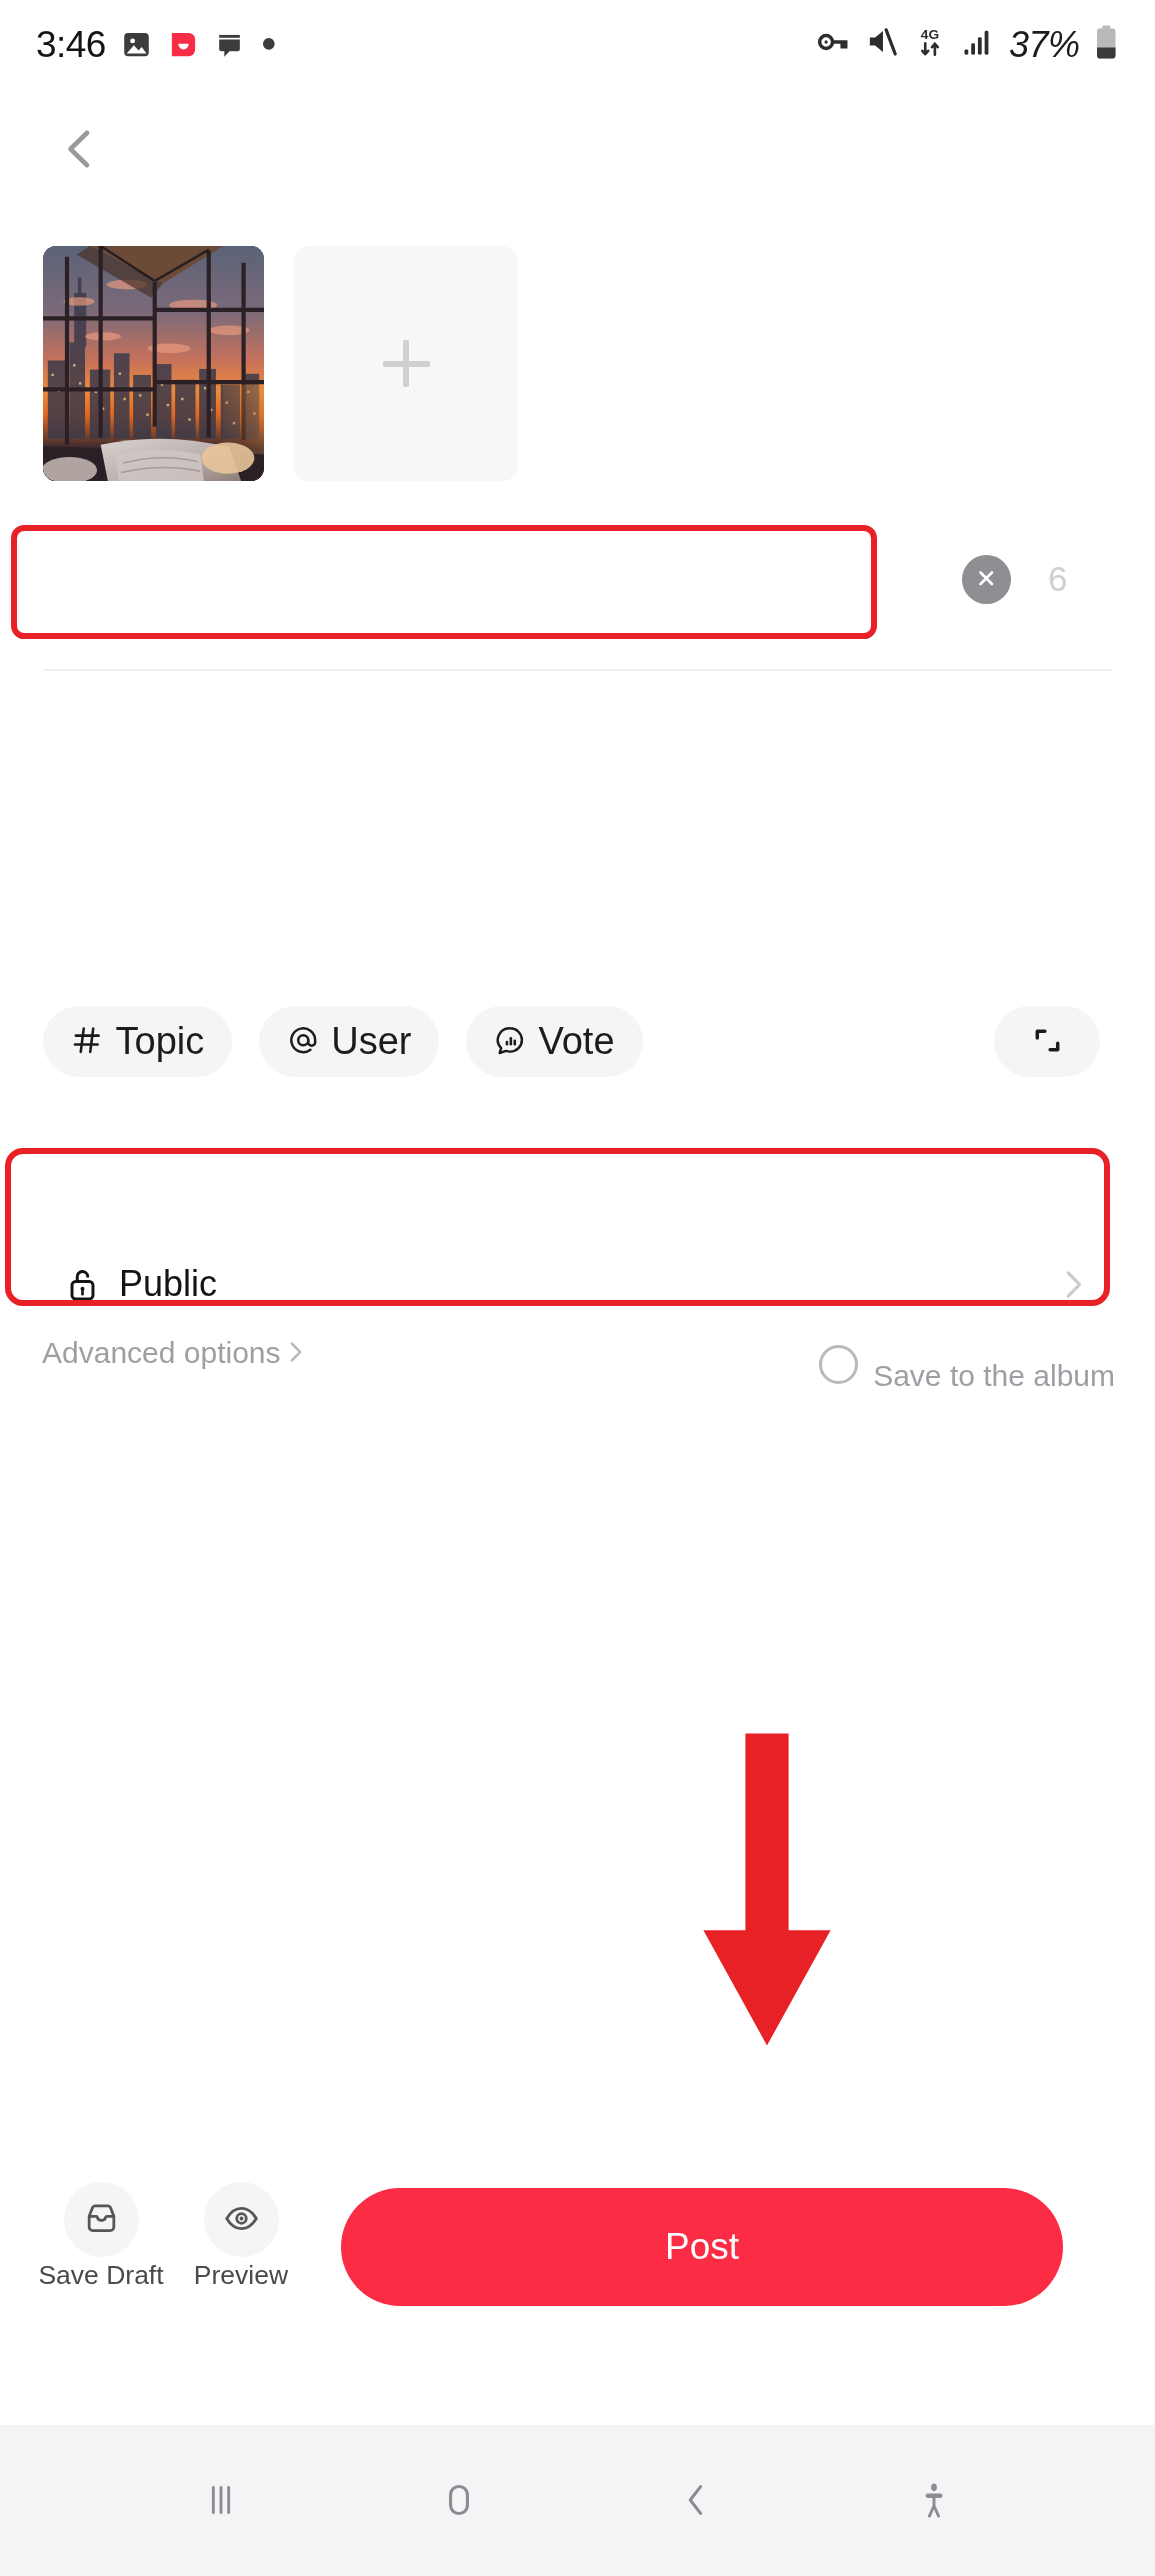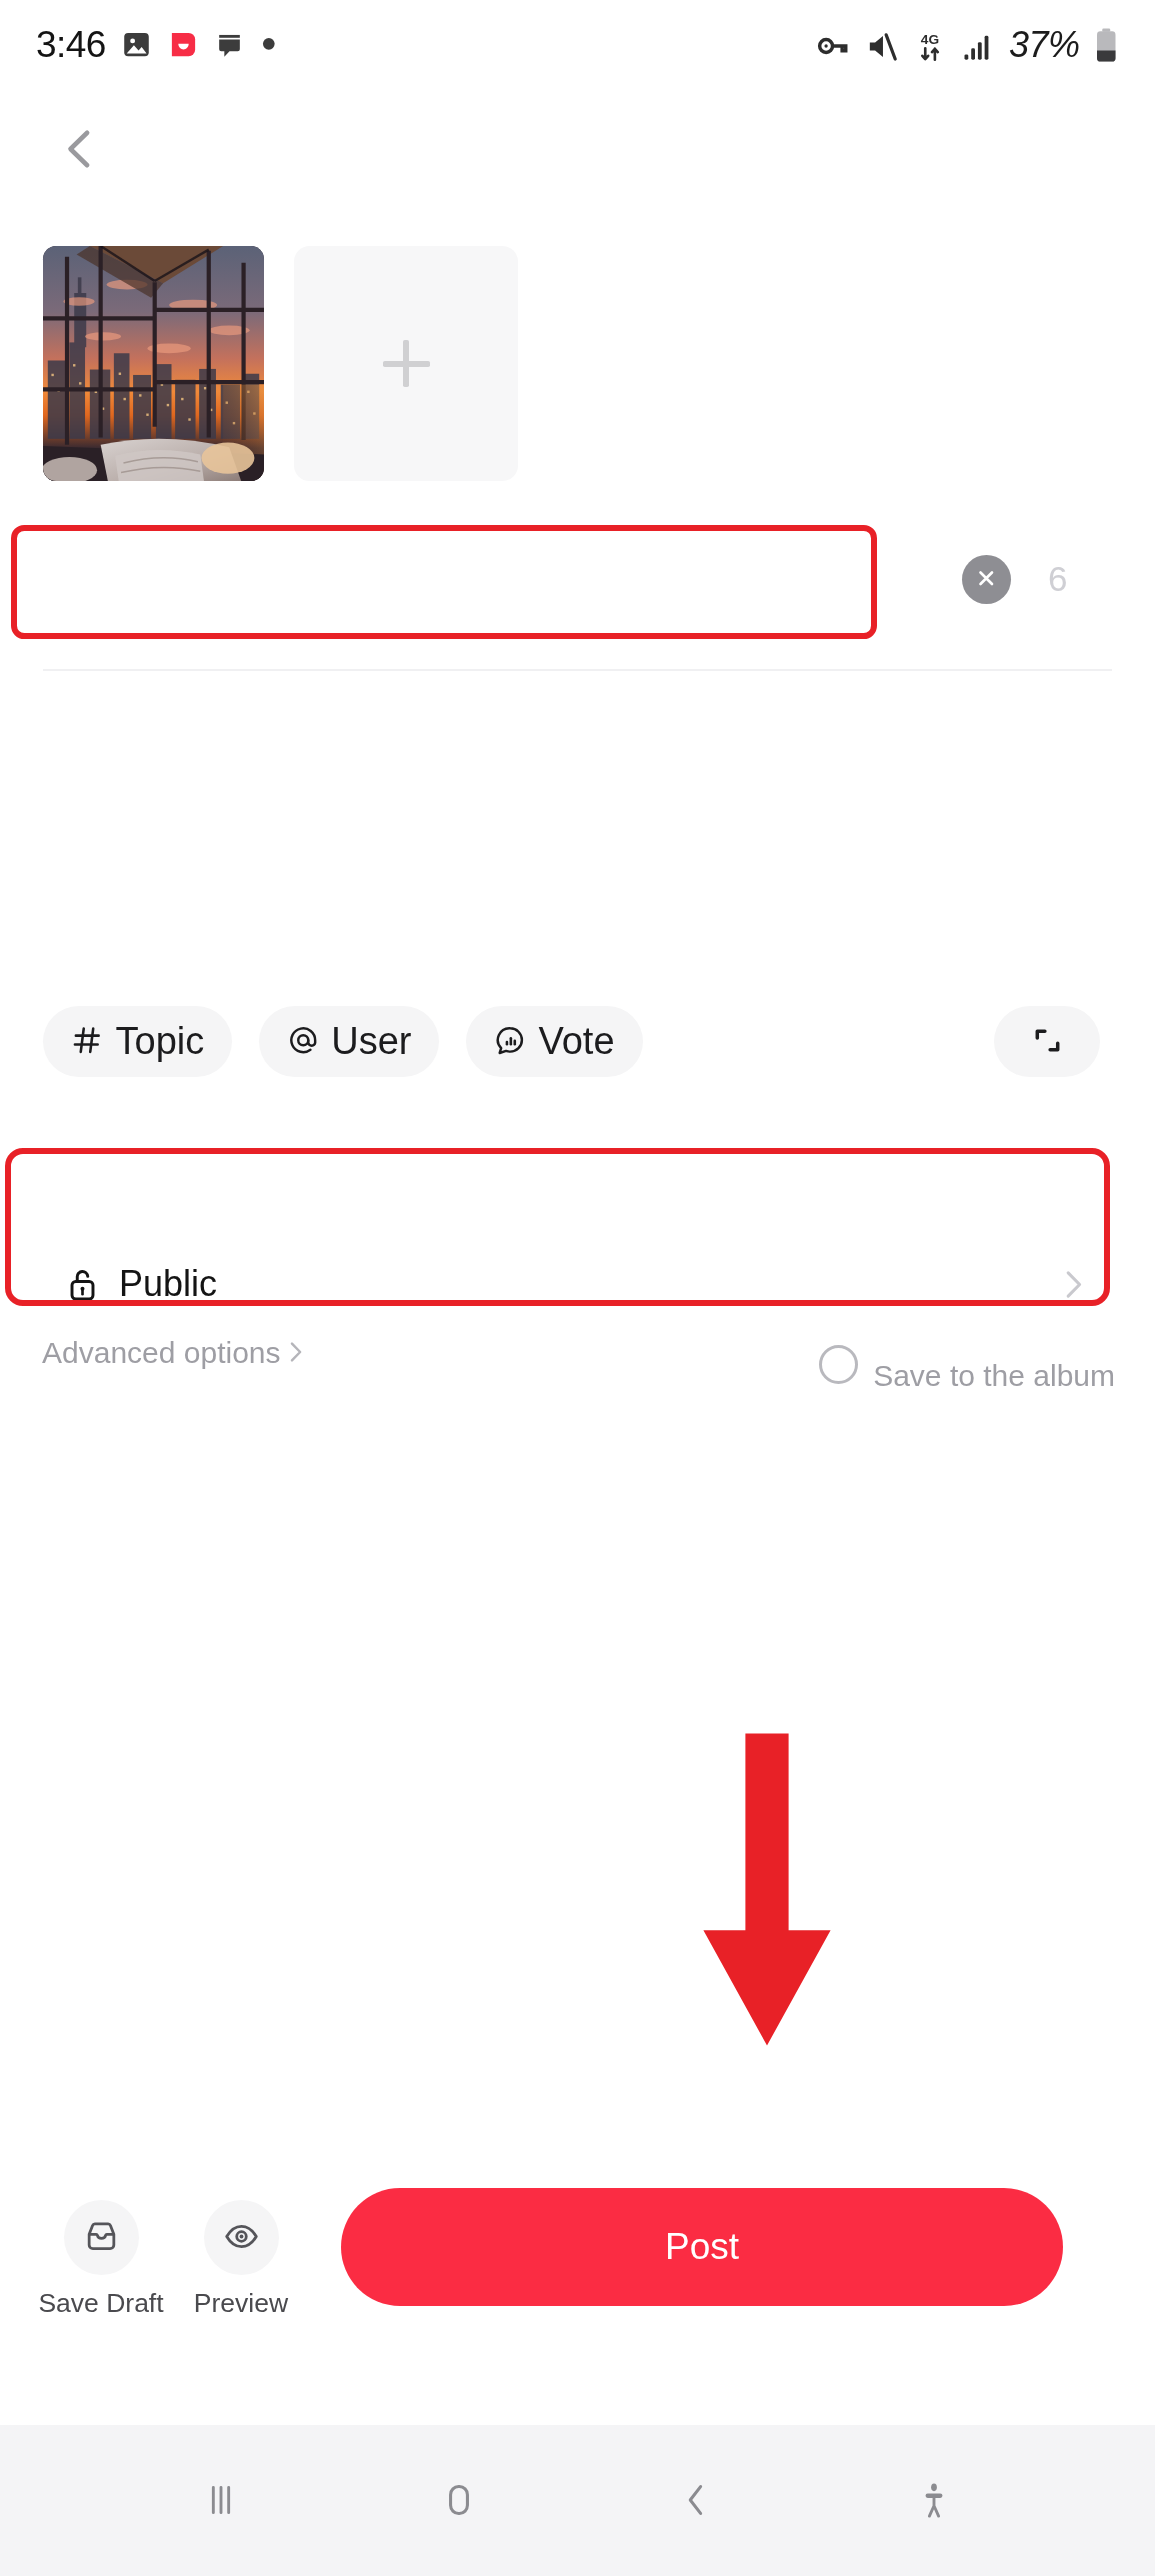--- a/index.html
+++ b/index.html
@@ -13,21 +13,21 @@
   .screen{position:absolute;inset:0;background:#fff;}
 
   
   .statusbar{
     position:absolute;left:0;top:0;width:1155px;height:90px;
     display:flex;align-items:center;justify-content:space-between;
     padding:0 36px;box-sizing:border-box;
   }
   .sb-left{display:flex;align-items:center;gap:15.6px;}
   .sb-time{font-size:37px;color:#141414;letter-spacing:-0.6px;}
-  .sb-right{display:flex;align-items:flex-end;gap:13.2px;}
+  .sb-right{display:flex;align-items:flex-start;gap:13.2px;}
   .sb-batt-text{font-size:36px;color:#1c1c1c;letter-spacing:-0.6px;margin-left:0;font-style:italic;}
   .ic{display:block;}
 
   
   .topnav{position:absolute;left:0;top:105px;width:1155px;height:84px;}
   .back-btn{position:absolute;left:47px;top:12px;width:66px;height:66px;
     display:flex;align-items:center;justify-content:center;}
 
   
   .media{position:absolute;left:43px;top:246px;display:flex;gap:30px;}
@@ -88,21 +88,21 @@
   
   .advrow{position:absolute;left:0;top:1324px;width:1155px;height:84px;}
   .adv-left{position:absolute;left:42px;top:12px;display:flex;align-items:center;gap:0;}
   .adv-text{font-size:30px;color:#9e9ea4;}
   .adv-right{position:absolute;right:40px;top:12px;display:flex;align-items:center;gap:15.6px;}
   .radio{width:39px;height:39px;border-radius:50%;border:3px solid #b9b9be;box-sizing:border-box;}
   .adv-save-text{font-size:30px;color:#9e9ea4;margin-top:23px;}
 
   
   .bottombar{position:absolute;left:0;top:2172px;width:1155px;height:181px;}
-  .bb-item{position:absolute;top:28px;width:120px;display:flex;flex-direction:column;align-items:center;gap:13px;}
+  .bb-item{position:absolute;top:10px;width:120px;display:flex;flex-direction:column;align-items:center;gap:3px;}
   .bb-circle{width:75px;height:75px;border-radius:50%;background:#f5f5f6;
     display:flex;align-items:center;justify-content:center;}
   .bb-label{font-size:26.5px;color:#4a4a4e;white-space:nowrap;}
   .post-btn{
     position:absolute;left:341px;top:15.6px;width:722px;height:118px;border-radius:59px;
     background:#fb2c43;border:none;display:flex;align-items:center;justify-content:center;
     font-family:"Liberation Sans", sans-serif;font-size:37px;color:#fff;
   }
 
   

